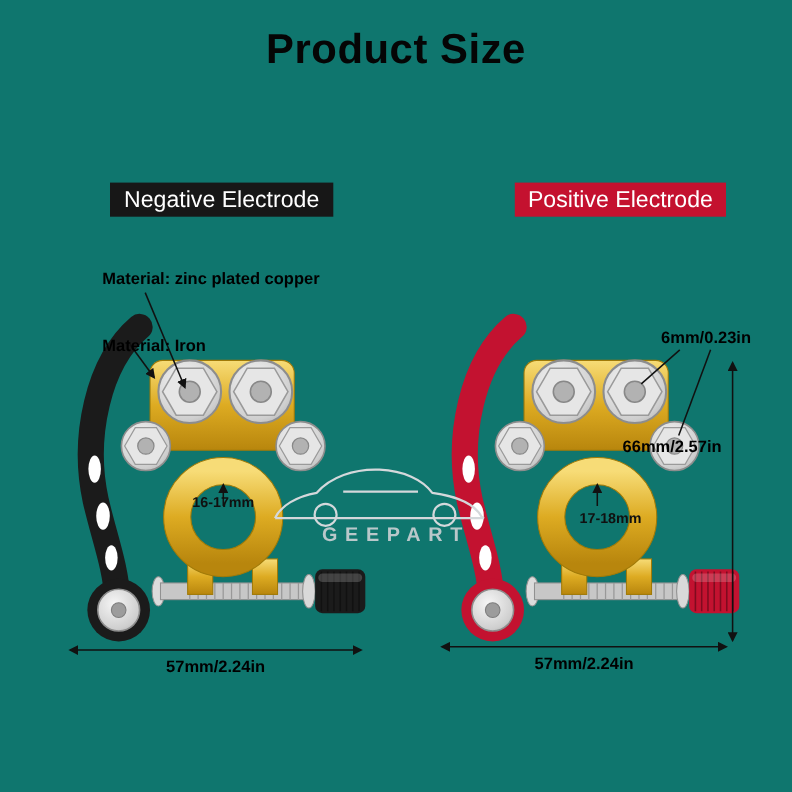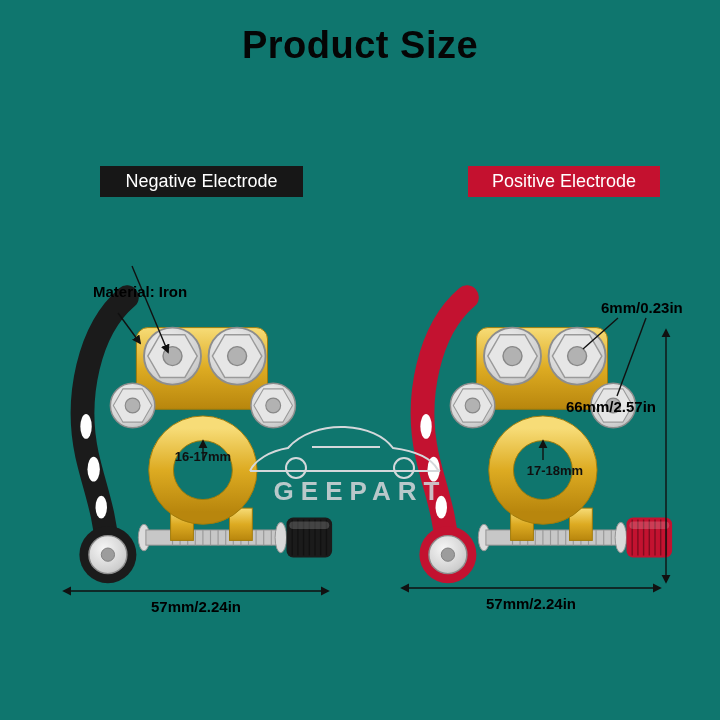--- a/index.html
+++ b/index.html
@@ -6,38 +6,38 @@
   .page{
     position:relative;width:720px;height:720px;background:#0f766e;
     font-family:Liberation Sans, sans-serif;overflow:hidden;color:#000;
   }
   .title{
     position:absolute;top:24px;left:0;width:720px;margin:0;
     text-align:center;font-size:38px;font-weight:bold;letter-spacing:.5px;color:#050505;
   }
   .elabel{
     position:absolute;height:31px;line-height:31px;color:#fff;
-    font-size:18px;text-align:center;font-weight:500;
+    font-size:21px;text-align:center;font-weight:500;
   }
   .elabel.neg{left:100px;top:166px;width:203px;background:#171717;}
   .elabel.pos{left:450px;top:166px;width:192px;background:#c4112f;margin-left:18px;}
   .anno{position:absolute;font-weight:bold;font-size:15px;color:#000;white-space:nowrap;}
   #anno-copper{left:93px;top:245px;}
-  #anno-iron{left:93px;top:283px;}
+  #anno-iron{left:93px;top:306px;}
   #anno-6mm{left:601px;top:299px;text-align:right;}
   #anno-66mm{left:556px;top:398px;width:100px;text-align:right;white-space:nowrap;}
   .opening{position:absolute;width:100px;text-align:center;font-size:13px;font-weight:bold;color:#101010;}
   #open-neg{left:153px;top:449px;}
   #open-pos{left:505px;top:463px;}
   .widthlab{position:absolute;width:200px;text-align:center;font-size:15px;font-weight:bold;color:#000;}
   #w-neg{left:96px;top:598px;}
   #w-pos{left:431px;top:595px;}
   .watermark-text{
     position:absolute;left:210px;top:476px;width:300px;text-align:center;
-    font-size:26px;font-weight:bold;letter-spacing:7px;color:#ccd1d5;opacity:.9;
+    font-size:18px;font-weight:bold;letter-spacing:7px;color:#ccd1d5;opacity:.9;
   }
   svg.scene{position:absolute;left:0;top:0;}
 </style>
 </head>
 <body>
 
 <div class="page">
 
   <h1 class="title">Product Size</h1>
 
@@ -123,20 +123,21 @@
       <path d="M618,318 L583,349"></path>
       <path d="M646,318 L617,396"></path>
       <path d="M666,330 L666,582" marker-start="url(#arr)" marker-end="url(#arr)"></path>
       <path d="M64,591 L328,591" marker-start="url(#arr)" marker-end="url(#arr)"></path>
       <path d="M402,588 L660,588" marker-start="url(#arr)" marker-end="url(#arr)"></path>
       <path d="M203,441 L203,460" marker-start="url(#arr)"></path>
       <path d="M543,441 L543,460" marker-start="url(#arr)"></path>
     </g>
   </svg>
 
+  <div class="anno" id="anno-copper">Material: zinc plated copper</div>
   <div class="anno" id="anno-iron">Material: Iron</div>
   <div class="anno" id="anno-6mm">6mm/0.23in</div>
   <div class="anno" id="anno-66mm">66mm/2.57in</div>
 
   <div class="opening" id="open-neg">16-17mm</div>
   <div class="opening" id="open-pos">17-18mm</div>
 
   <div class="widthlab" id="w-neg">57mm/2.24in</div>
   <div class="widthlab" id="w-pos">57mm/2.24in</div>
 

